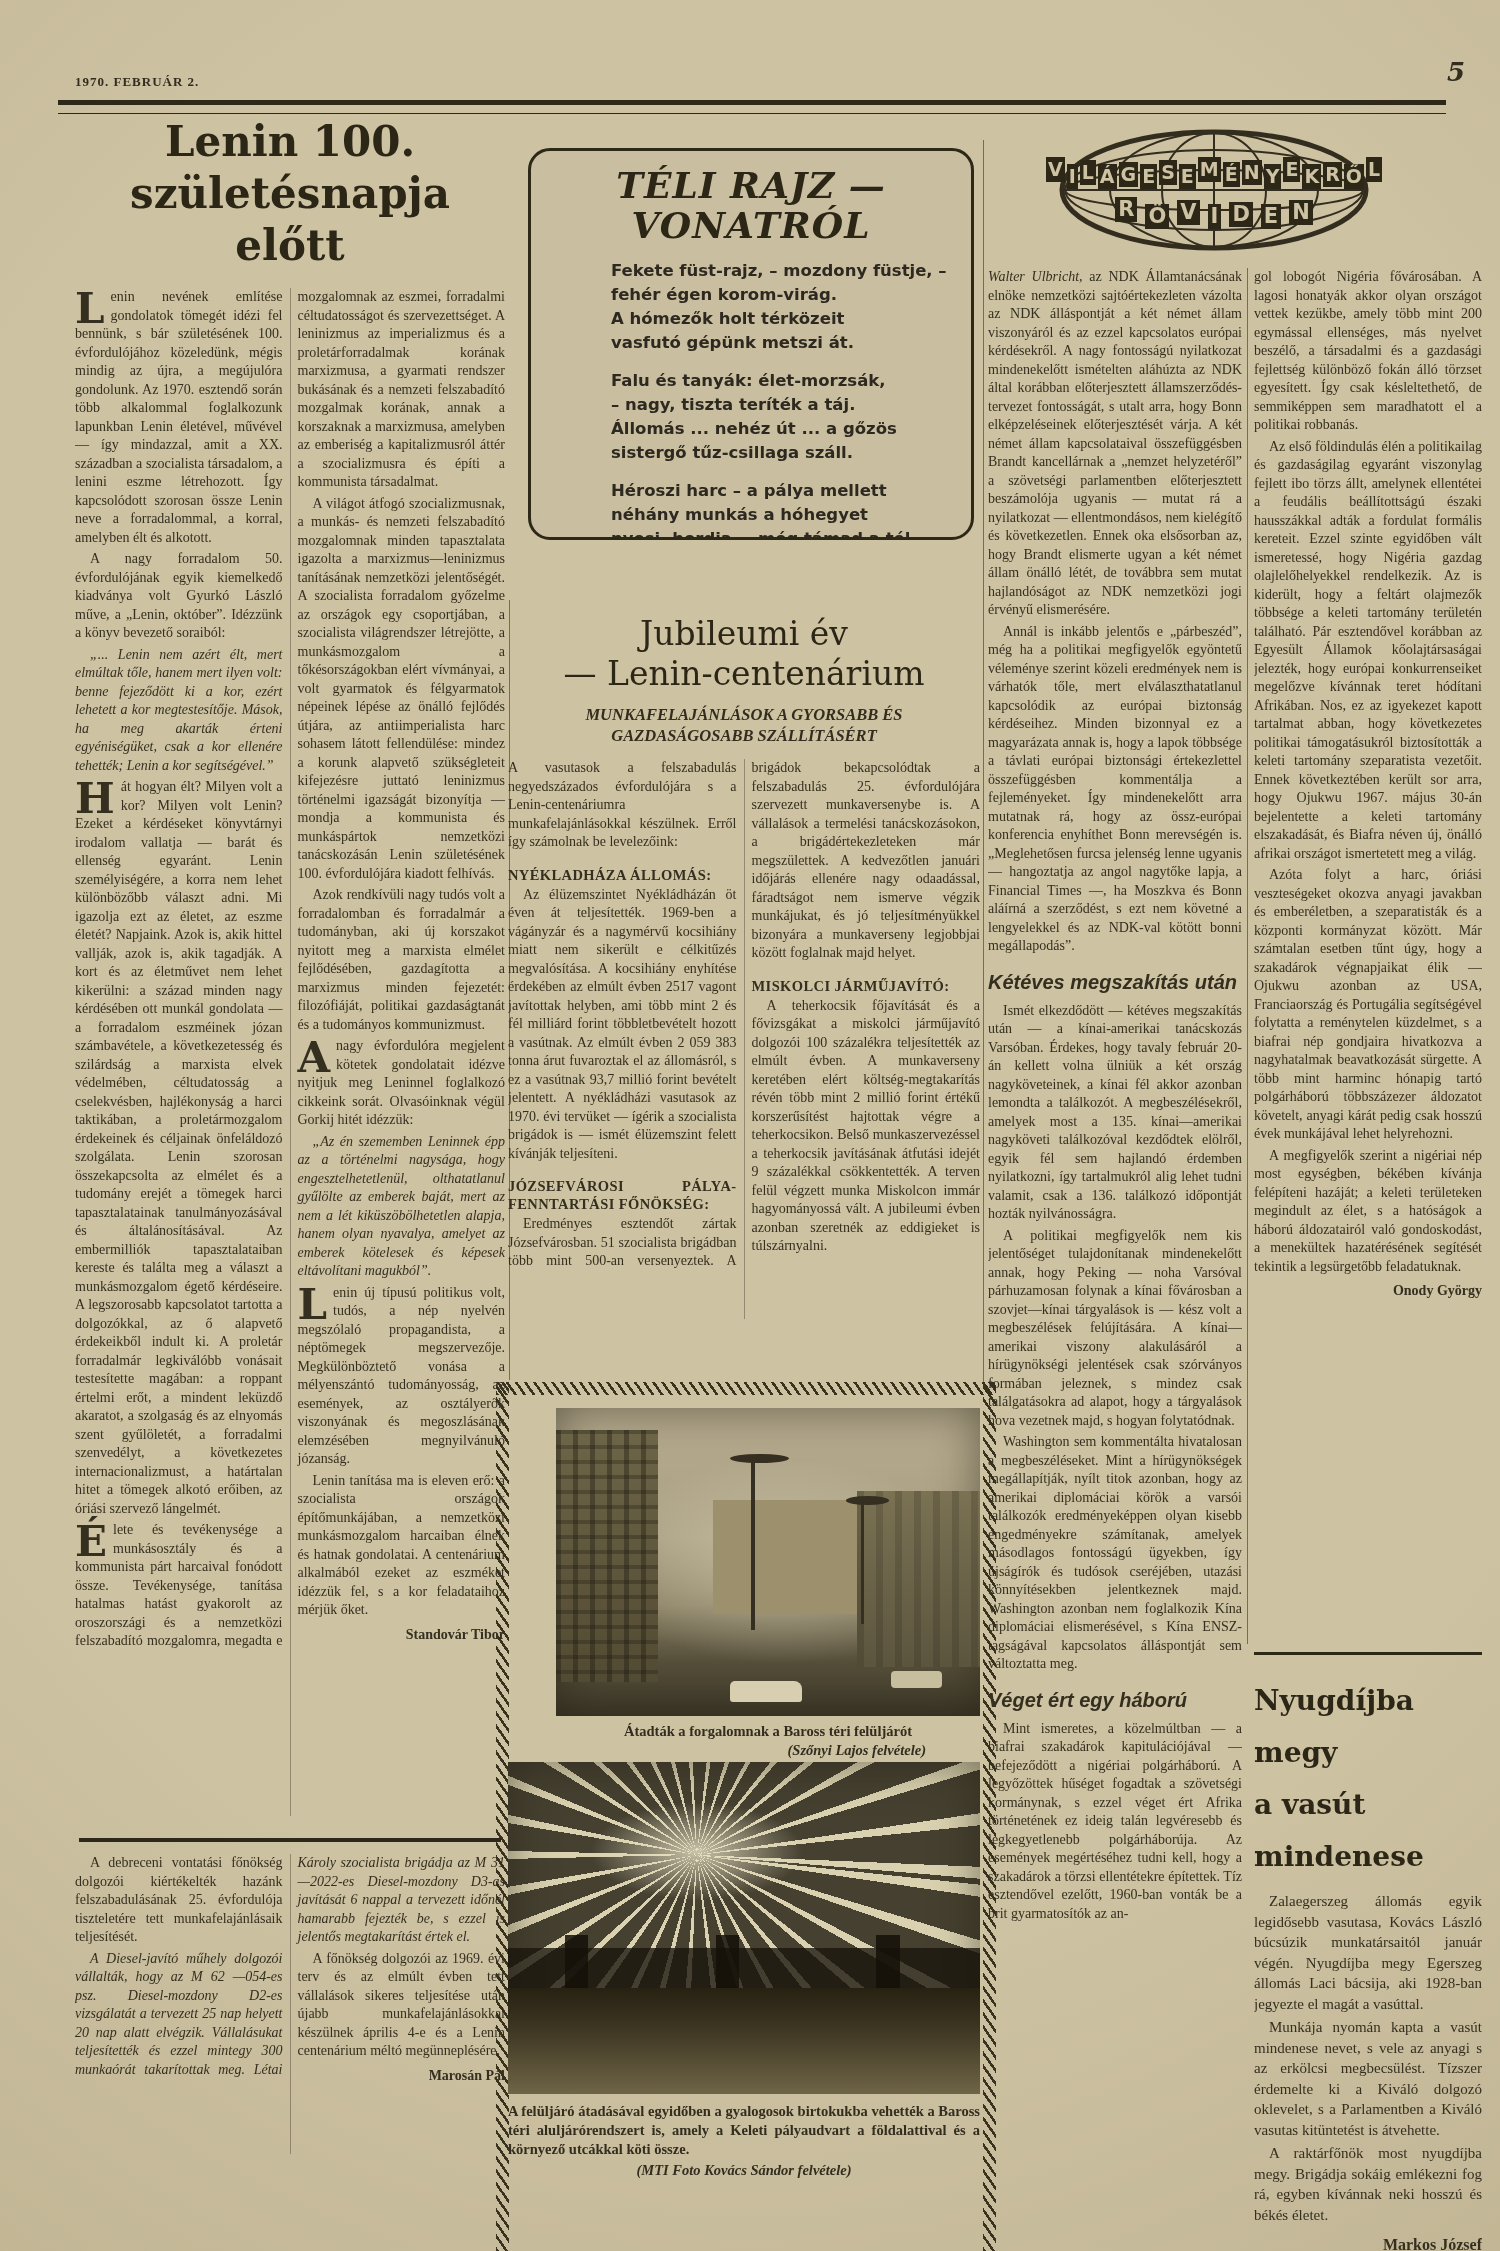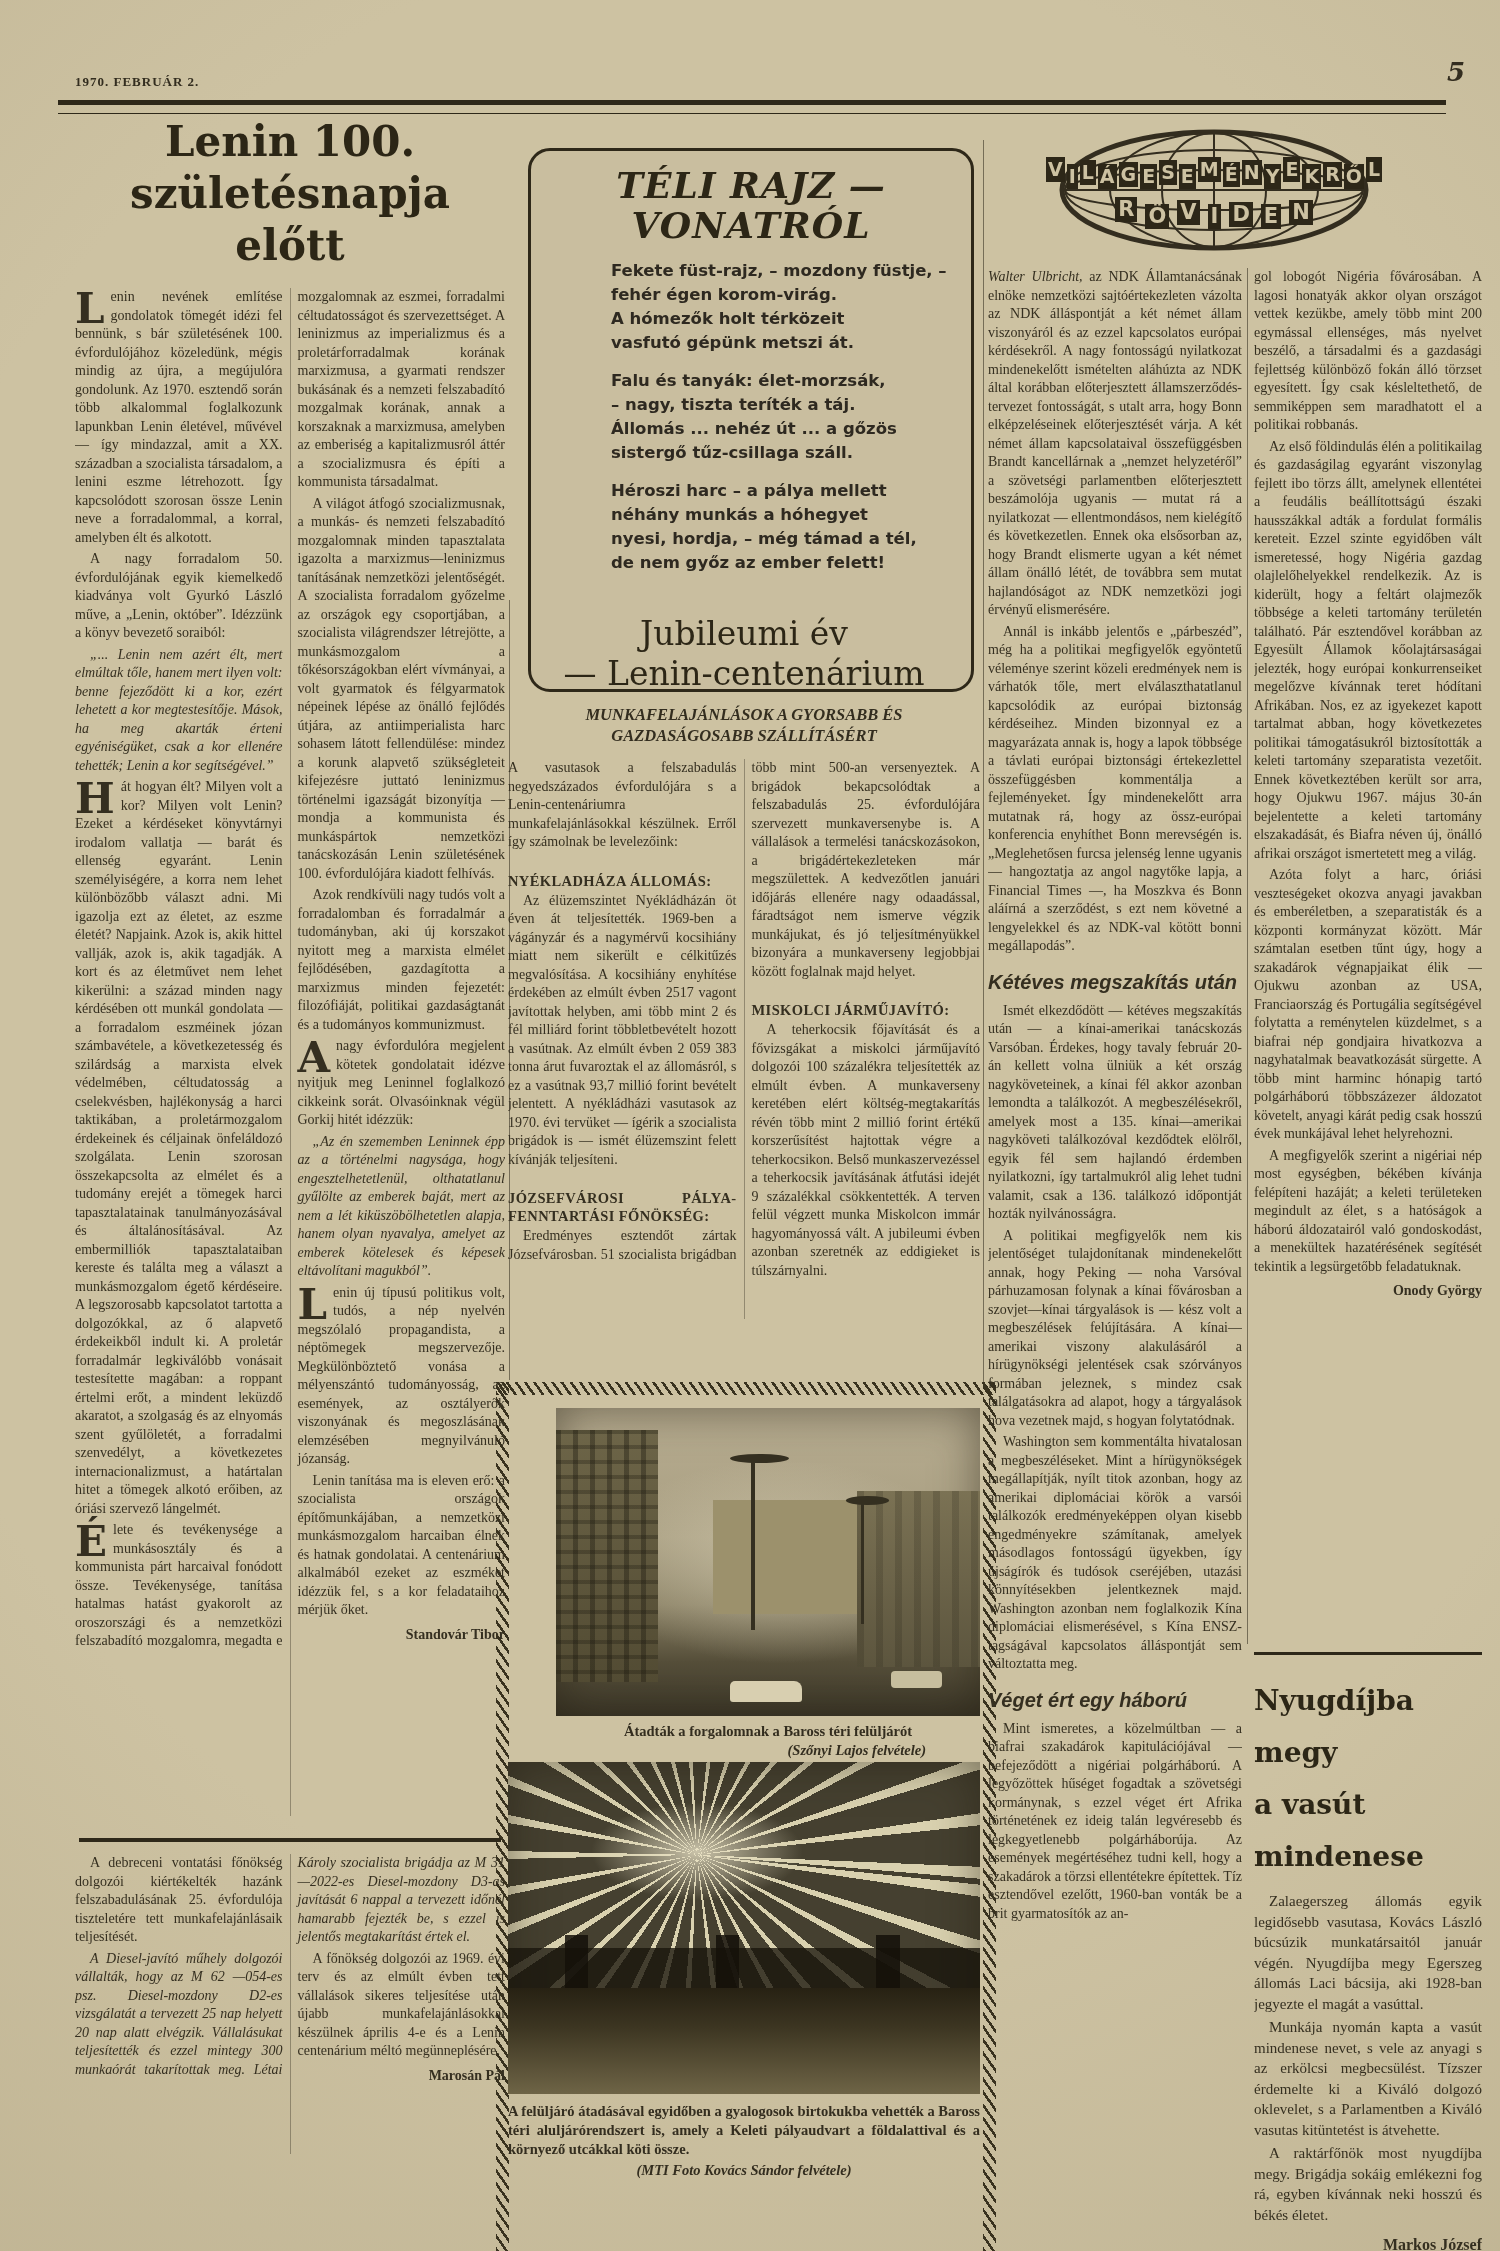--- a/index.html
+++ b/index.html
@@ -21,31 +21,31 @@
   p.dc{text-indent:0;}
   p.dc::first-letter{float:left;font-family:"DejaVu Serif",serif;font-weight:bold;font-size:42px;
         line-height:33px;padding:4px 6px 0 0;}
   .byline{text-align:right;font-weight:bold;font-style:normal;text-indent:0 !important;margin-top:6px !important;}
   .vrule{position:absolute;width:1px;background:rgba(46,40,25,.55);}
   
   #lenin{left:75px;top:116px;width:430px;height:1712px;}
   #lenin h1{margin:0;font:bold 42px/52px "DejaVu Serif",serif;text-align:center;color:#2c2616;}
   #lenin .cols2{margin-top:16px;height:1528px;}
   
-  #poem{left:528px;top:148px;width:446px;height:544px;border:3px solid #2e2819;border-radius:22px;
+  #poem{left:528px;top:148px;width:446px;height:392px;border:3px solid #2e2819;border-radius:22px;
         padding:12px 22px;box-sizing:border-box;background:rgba(0,0,0,0.015);}
   #poem h2{margin:2px 0 14px;font:bold italic 36px/40px "DejaVu Serif",serif;text-align:center;letter-spacing:1px;color:#2c2616;}
   #poem .stanza{white-space:pre-line;font:bold 16.5px/24px "DejaVu Sans",sans-serif;color:#2e2920;
         margin:0 0 14px 58px;}
   
   #jubilee{left:508px;top:600px;width:472px;height:780px;}
   #jubilee h2{margin:14px 0 0;font:400 33px/40px "DejaVu Serif",serif;text-align:center;color:#2c2616;}
   #jubilee .subhead{margin:10px 18px 0;font:bold italic 16.5px/21px "Liberation Serif",serif;text-align:center;}
   #jubilee .cols2{margin-top:13px;height:560px;}
-  #jubilee h5{margin:20px 0 2px;font:bold 14.5px/18px "Liberation Serif",serif;letter-spacing:.4px;text-indent:0;}
+  #jubilee h5{margin:14px 0 2px;font:bold 14.5px/18px "Liberation Serif",serif;letter-spacing:.4px;text-indent:0;}
   
   .hatch{position:absolute;background:repeating-linear-gradient(55deg,#39321f 0 2.5px,rgba(57,50,31,0) 2.5px 7.5px);}
   #hatch-top{left:496px;top:1382px;width:500px;height:13px;}
   #hatch-left{left:496px;top:1382px;width:13px;height:869px;}
   #hatch-right{left:983px;top:1382px;width:13px;height:869px;}
   .photo{position:absolute;border:1px solid #39332а;box-shadow:inset 0 0 46px rgba(35,30,16,.55);}
   #photo1{left:556px;top:1408px;width:424px;height:308px;
       background:radial-gradient(62% 46% at 53% 50%, rgba(228,220,194,.5), rgba(228,220,194,0) 72%),
       linear-gradient(180deg,#b8ad91 0%,#a89e81 42%,#8a8165 64%,#564f3a 82%,#3e392a 100%);}
   #photo1 .bldg-left{position:absolute;left:0;top:7%;width:24%;height:82%;

